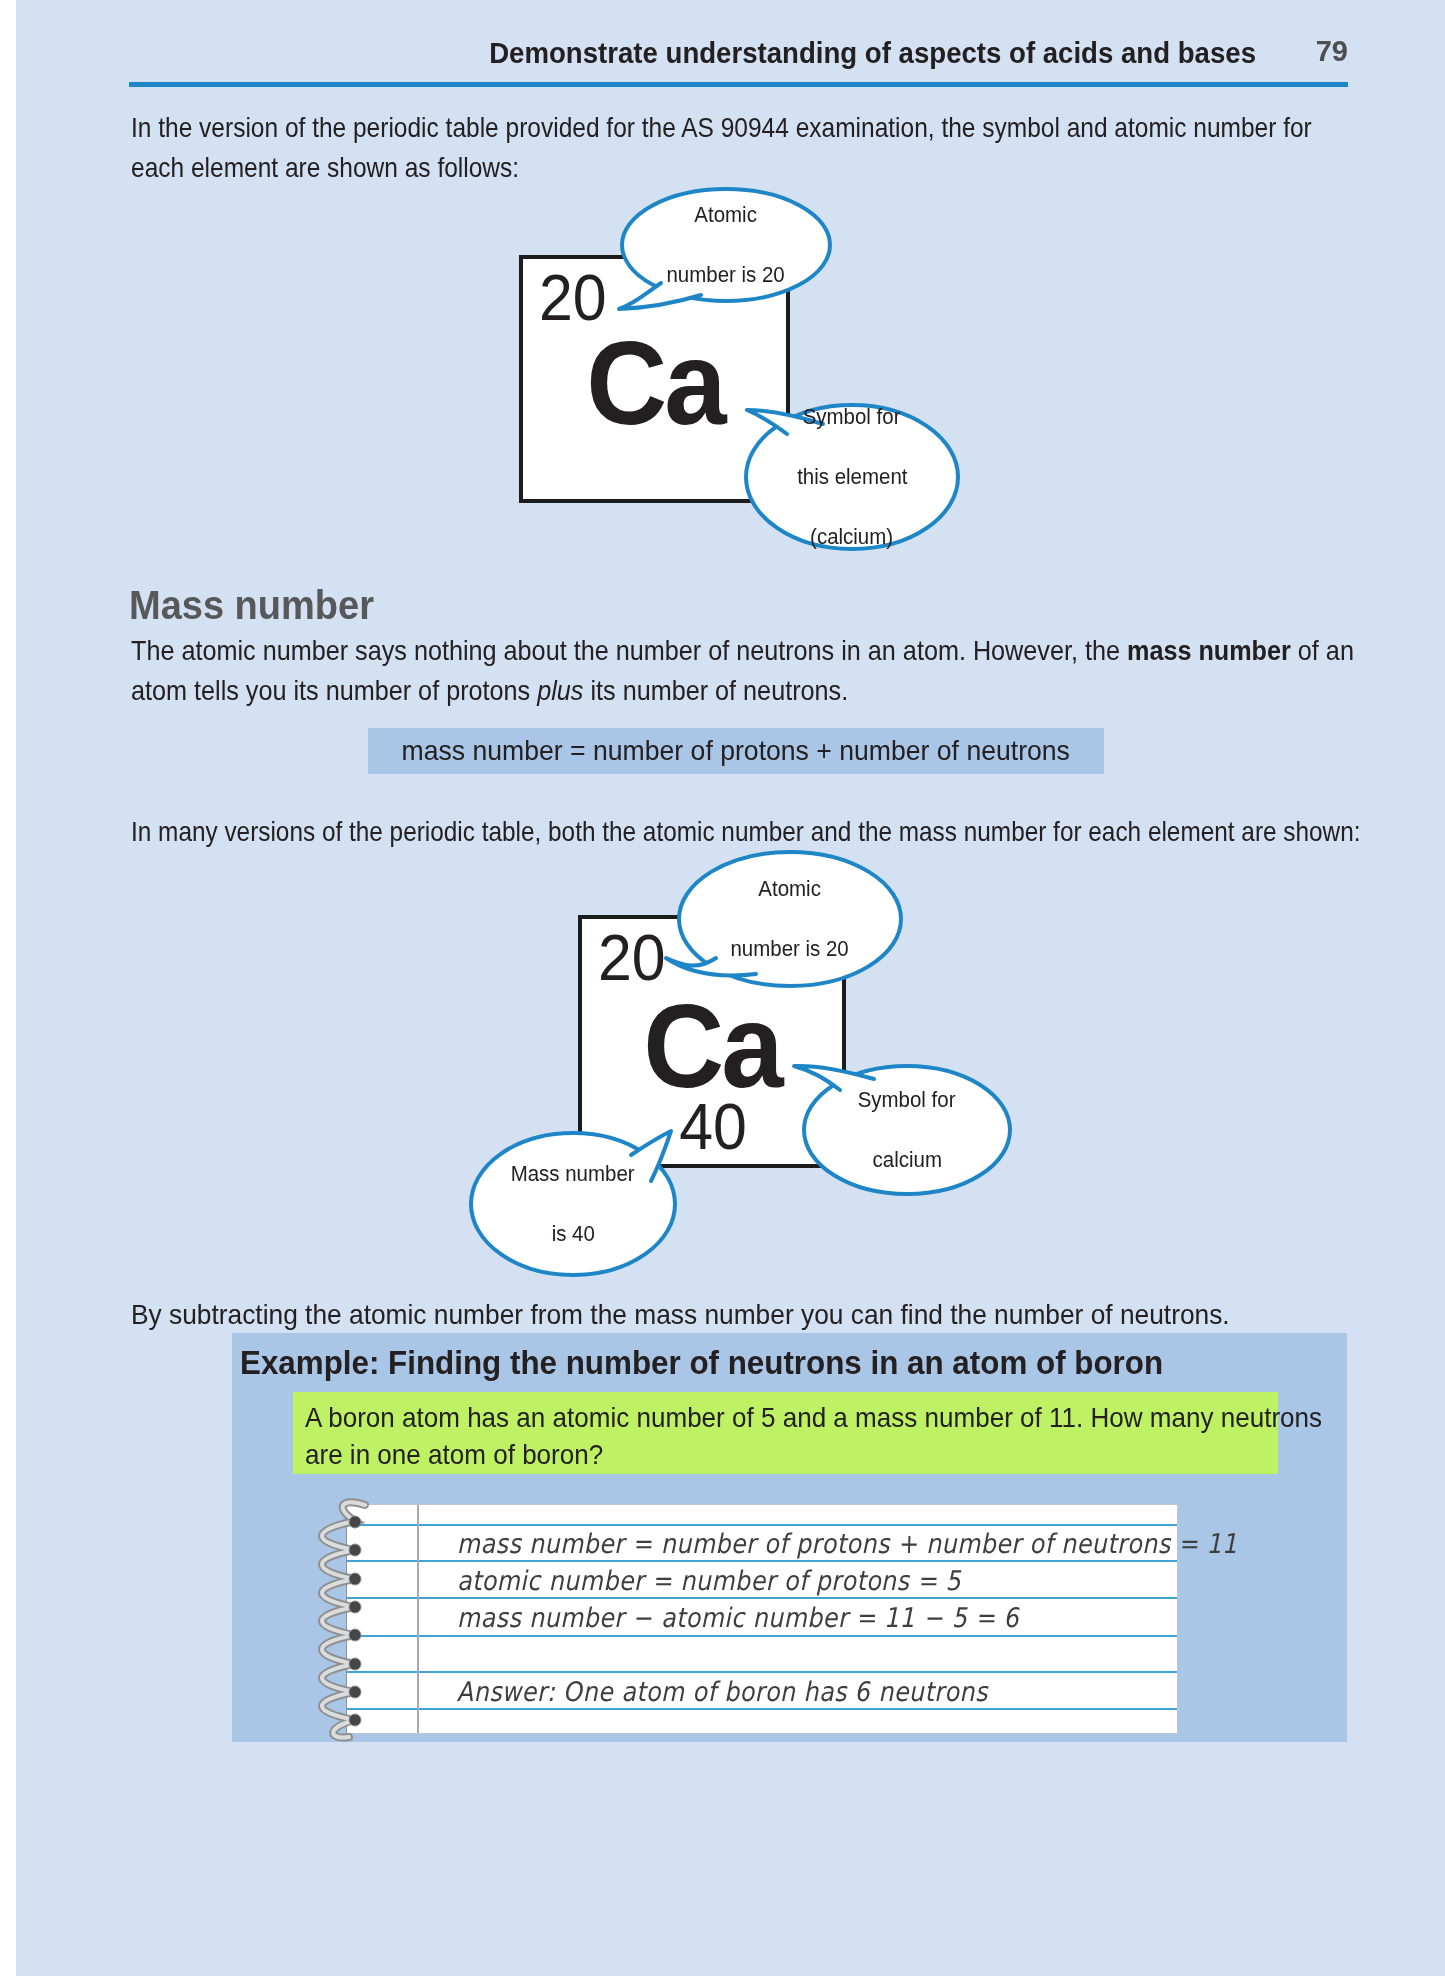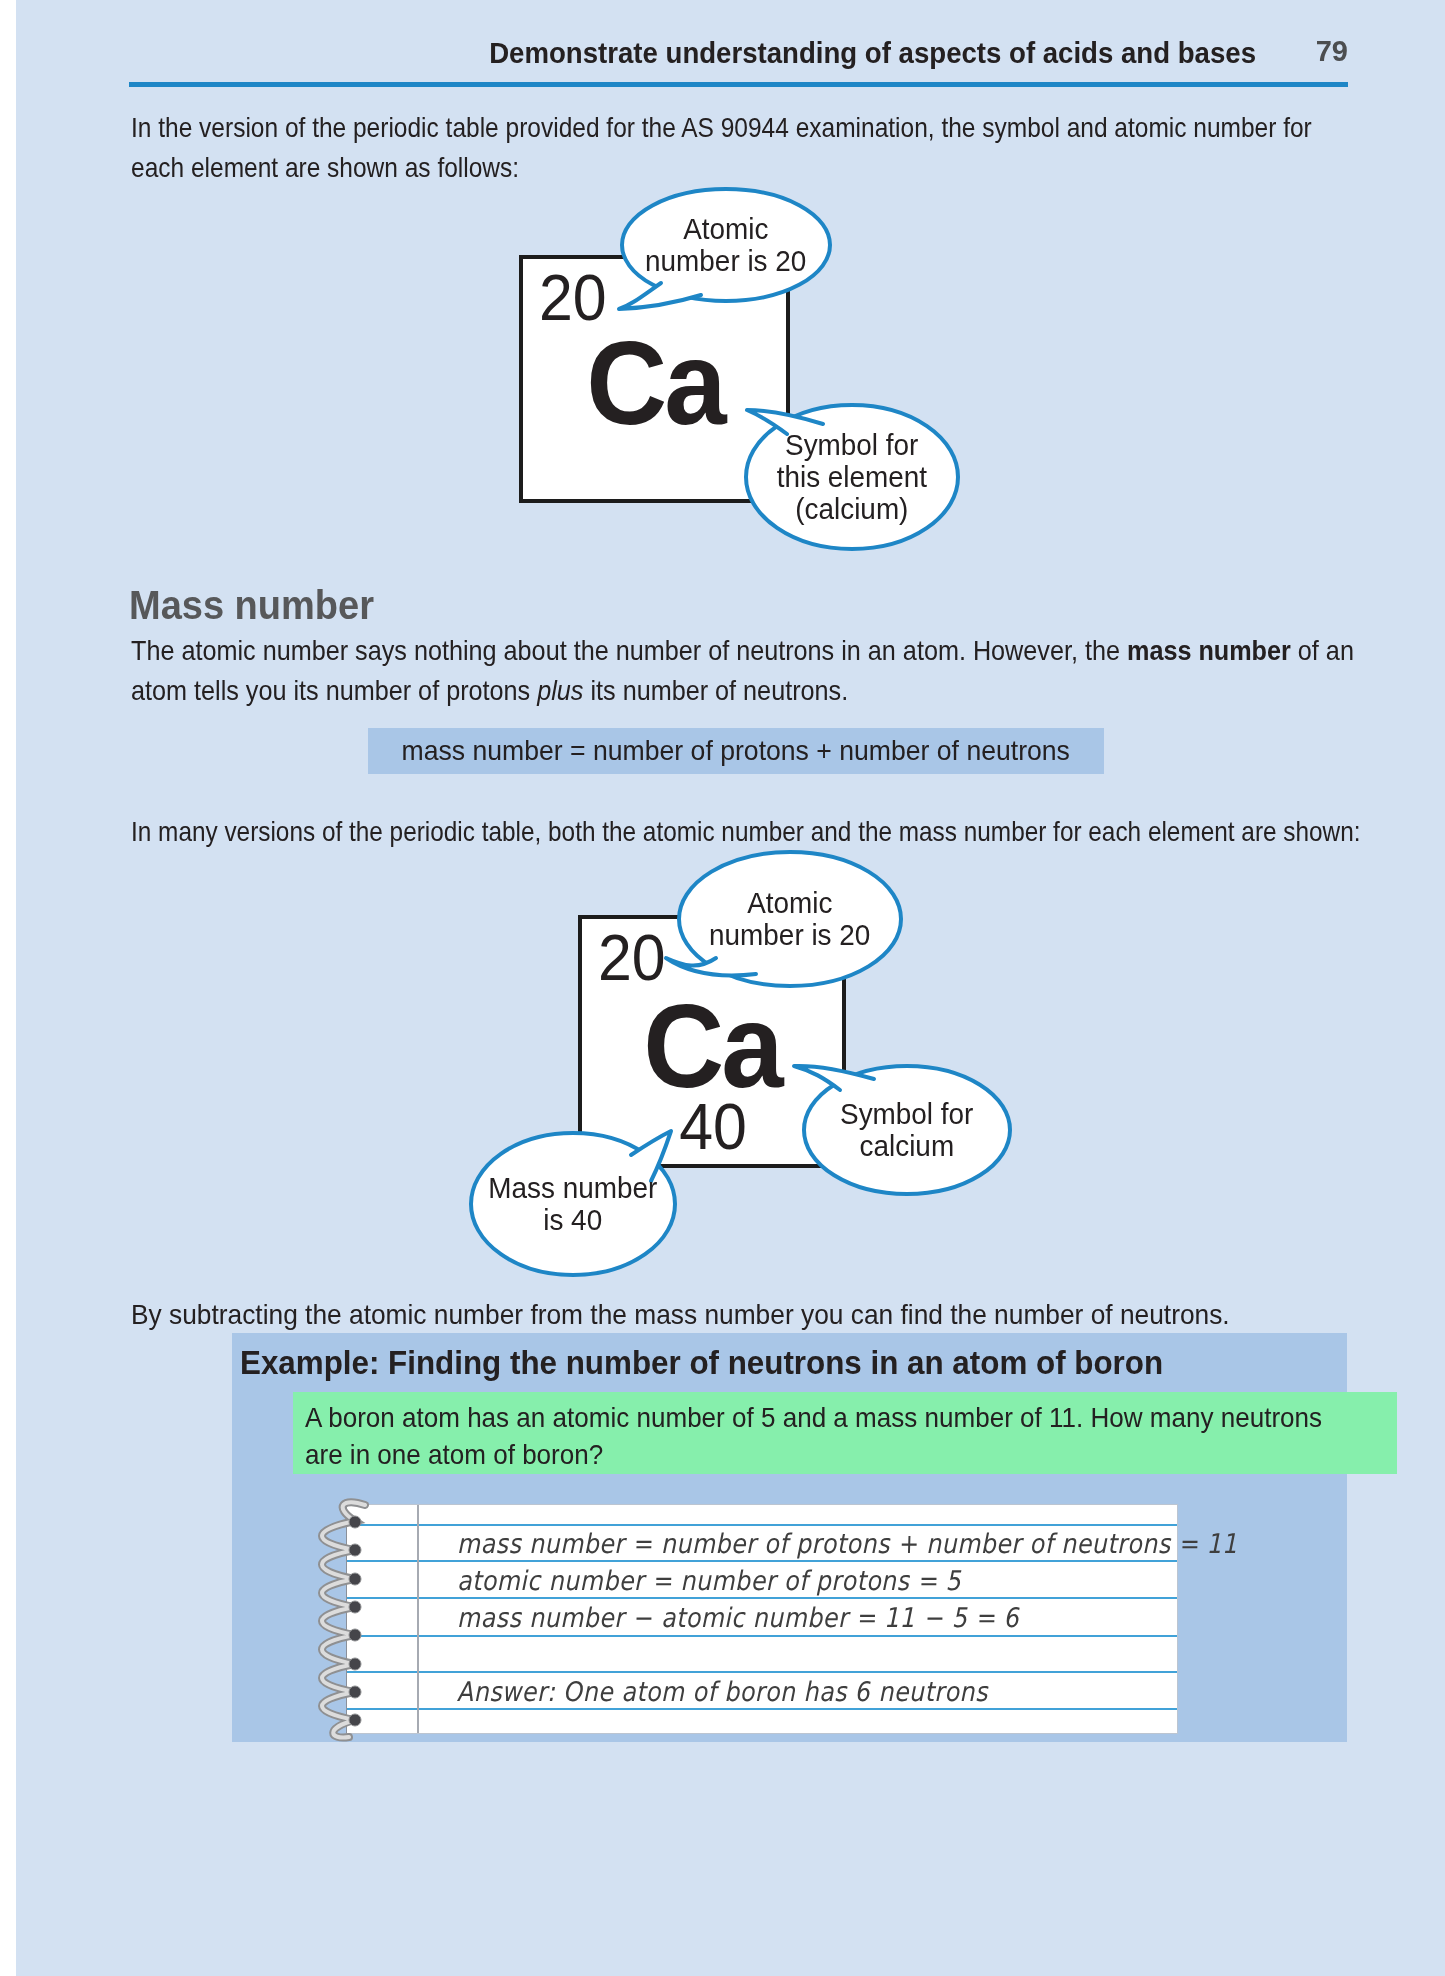--- a/index.html
+++ b/index.html
@@ -32,27 +32,27 @@
   .ebox1 { left:503px; top:255px; width:271px; height:248px; }
   .ebox2 { left:562px; top:915px; width:268px; height:253px; }
   .eb-num { position:absolute; font-size:64px; color:#242021; transform:scaleX(.95); transform-origin:left top; }
   .eb-sym { position:absolute; font-size:118px; font-weight:bold; letter-spacing:-3px; color:#242021; transform:translate(-50%,-52%) scaleX(.95); left:50%; top:53%; }
   .eb-num-tl { left:16px; top:2px; }
   .eb-num-br { left:50%; bottom:0px; transform:translateX(-46%) scaleX(.95); }
 
   
   .bubble { position:absolute; }
   .bubble svg { position:absolute; left:0; top:0; }
-  .bubble-text { position:absolute; display:flex; flex-direction:column; align-items:center; justify-content:center; text-align:center; font-size:30px; line-height:32px; color:#242021; }
+  .bubble-text { position:absolute; display:flex; flex-direction:column; align-items:center; justify-content:center; text-align:center; font-size:22px; line-height:32px; color:#242021;gap:28px; }
   .bubble-text span { transform:scaleX(.93); white-space:nowrap; }
 
   
   .example-box { left:216px; top:1333px; width:1115px; height:409px; background:#a9c6e7; }
   .ex-heading { position:absolute; left:8px; top:11px; font-size:33px; font-weight:bold; color:#242021; transform:scaleX(.95); transform-origin:left top; white-space:nowrap; }
-  .problem-box { position:absolute; left:61px; top:59px; width:1104px; height:82px; background:#86efac; }
+  .problem-box { position:absolute; left:61px; top:59px; width:985px; height:82px; background:#bef264; }
   .problem-box .pl { position:absolute; left:12px; font-size:28px; white-space:nowrap; transform:scaleX(.93); transform-origin:left top; }
   .pl1 { top:10px; } .pl2 { top:47px; }
 
   
   .notebook { position:absolute; left:114px; top:171px; width:832px; height:230px; background:#fff; border:1px solid #bcc5d1; border-left:1px solid #8b9099; }
   .nb-line { position:absolute; left:0; width:100%; height:2px; background:#41a2d8; }
   .nb-margin { position:absolute; left:70px; top:0; width:2px; height:100%; background:#a6aab2; }
   .nb-row { position:absolute; left:112px; height:34px; font-family:"DejaVu Sans", sans-serif; font-style:italic; font-size:27px; color:#3e3e3e; white-space:nowrap; transform:scaleX(.88) skewX(-2deg); transform-origin:left top; letter-spacing:.5px; }
   .spiral { position:absolute; left:-36px; top:-8px; }
 

